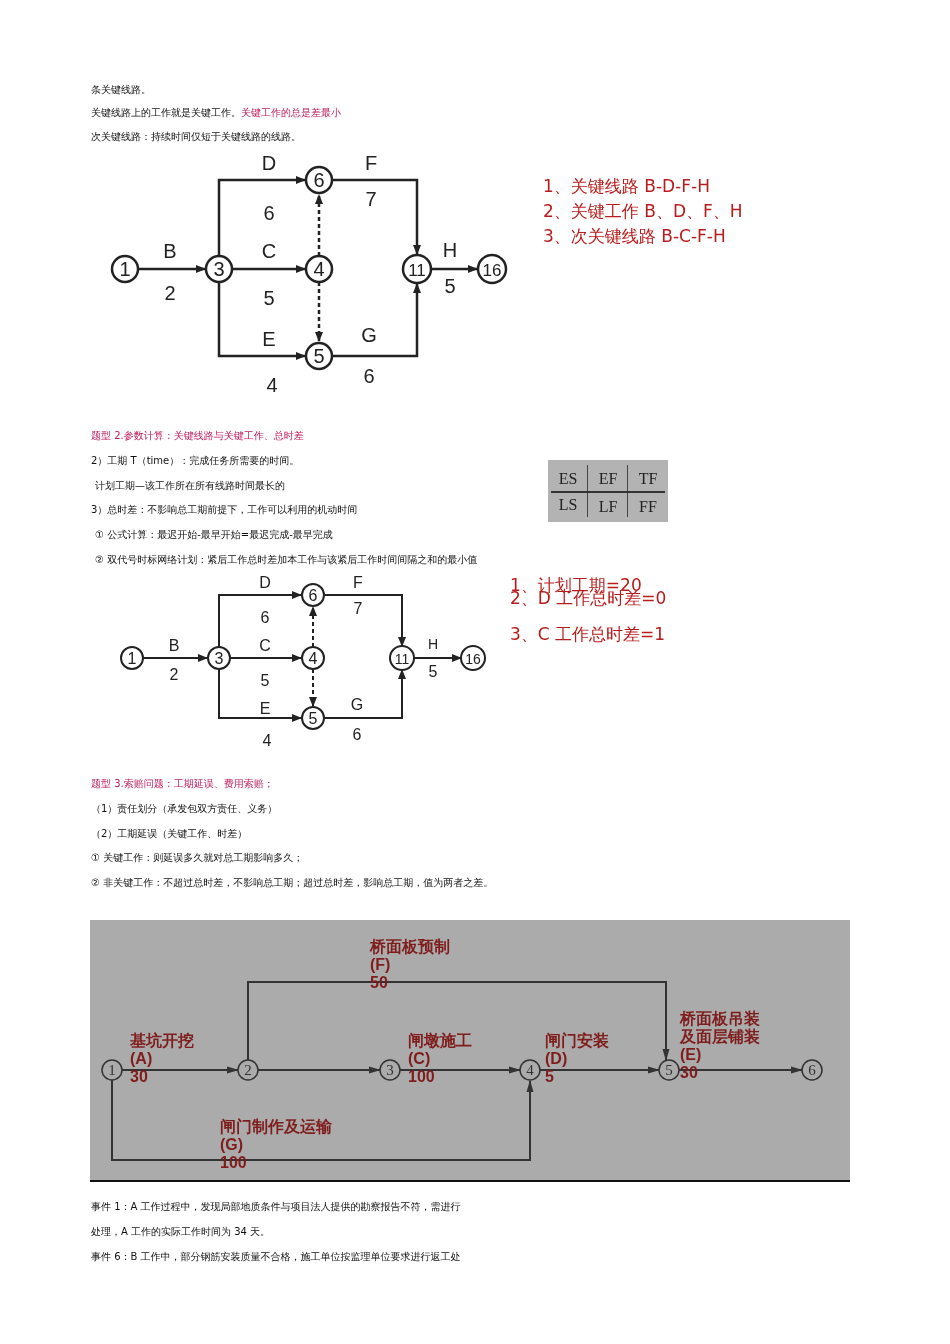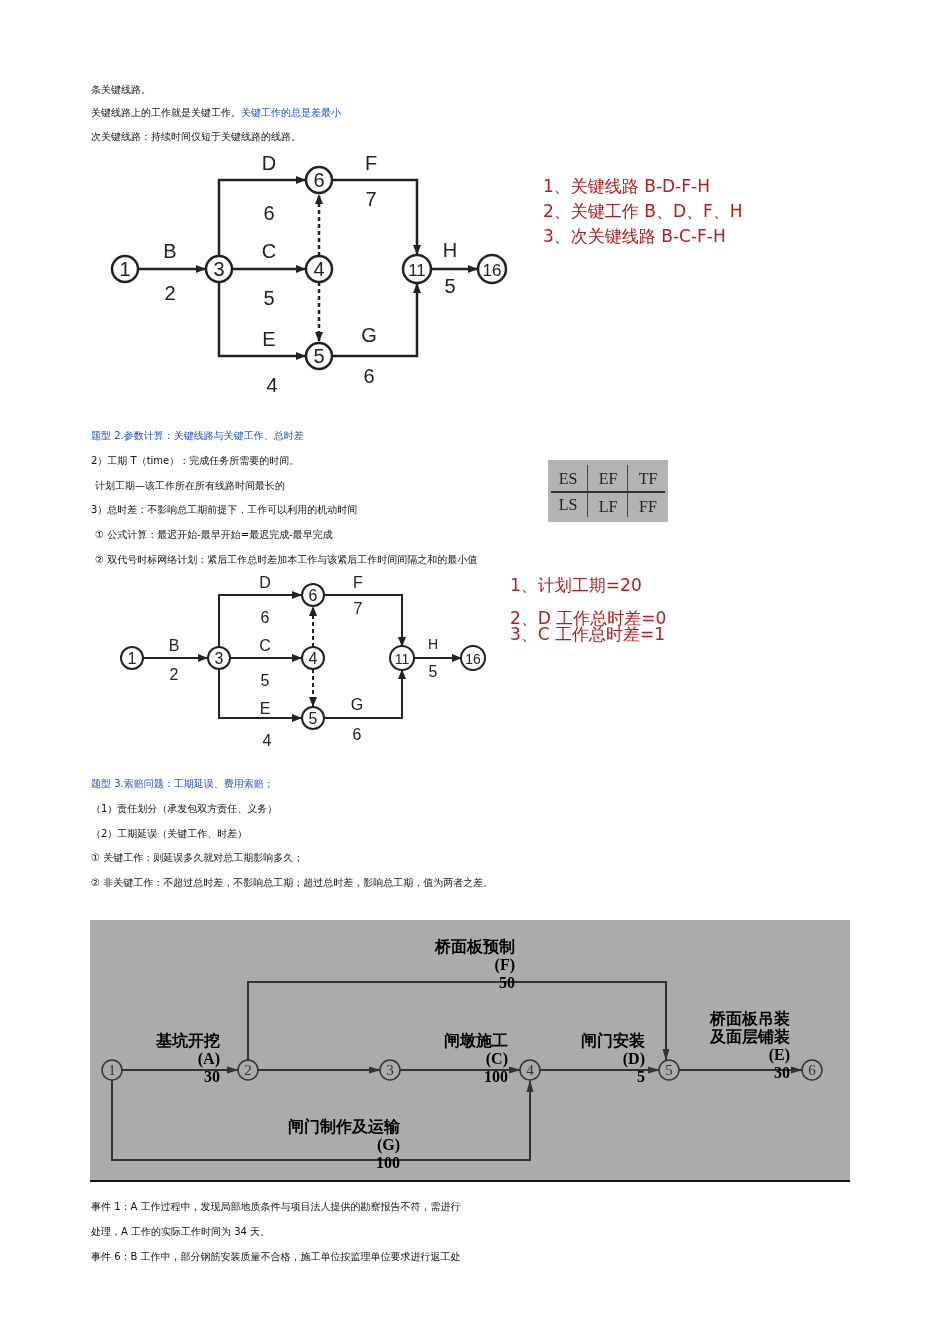--- a/index.html
+++ b/index.html
@@ -1,25 +1,25 @@
 <!DOCTYPE html>
 <html><head>
 <meta charset="utf-8">
 <style>
   html, body { margin: 0; padding: 0; background: #ffffff; }
   body { width: 950px; height: 1344px; position: relative; overflow: hidden;
          font-family: "DejaVu Sans", "Liberation Sans", sans-serif; color: #111; }
   .line { position: absolute; left: 91px; font-size: 10px; line-height: 20px; white-space: nowrap; }
-  .red { color: #1d4ed8; }
+  .red { color: #be185d; }
   .note { position: absolute; font-size: 17px; line-height: 25px; color: #b91c1c; white-space: nowrap; }
   svg { position: absolute; left: 0; top: 0; }
   .tf-box { position: absolute; left: 548px; top: 460px; width: 120px; height: 62px; background: #b3b3b3; }
   .tf-cell { position: absolute; font-family: "Liberation Serif", "DejaVu Serif", serif; font-size: 16px; color: #222; width: 40px; text-align: center; }
   .net-box { position: absolute; left: 90px; top: 920px; width: 760px; height: 260px; background: #ababab; border-bottom: 2px solid #111; }
-  .net-label { position: absolute; font-family: Liberation Serif, serif; font-weight: bold; color: #000000; font-size: 16px; text-align: right; line-height: 18px; white-space: nowrap; }
+  .net-label { position: absolute; font-family: Liberation Sans, sans-serif; font-weight: bold; color: #7f1d1d; font-size: 16px; text-align: left; line-height: 18px; white-space: nowrap; }
   .diag-label { font-family: "Liberation Sans", "DejaVu Sans", sans-serif; font-size: 20px; fill: #222; }
   .diag2-label { font-family: "Liberation Sans", "DejaVu Sans", sans-serif; font-size: 16px; fill: #222; }
 </style>
 </head>
 <body>
 
 <div class="line" style="top:80px">条关键线路。</div>
 <div class="line" style="top:103px">
   <span>关键线路上的工作就是关键工作。</span><span class="red">关键工作的总是差最小</span>
 </div>
@@ -149,21 +149,21 @@
   <div style="position:absolute; left:3px; top:31px; width:114px; height:2px; background:#333;"></div>
   <div class="tf-cell" style="left:0; top:10px">ES</div>
   <div class="tf-cell" style="left:40px; top:10px">EF</div>
   <div class="tf-cell" style="left:80px; top:10px">TF</div>
   <div class="tf-cell" style="left:0; top:36px">LS</div>
   <div class="tf-cell" style="left:40px; top:38px">LF</div>
   <div class="tf-cell" style="left:80px; top:38px">FF</div>
 </div>
 
 <div class="note" style="left:510px; top:573px">1、计划工期=20</div>
-<div class="note" style="left:510px; top:606px">2、D 工作总时差=0</div>
+<div class="note" style="left:510px; top:586px">2、D 工作总时差=0</div>
 <div class="note" style="left:510px; top:622px">3、C 工作总时差=1</div>
 
 <div class="line red" style="top:774px">题型 3.索赔问题：工期延误、费用索赔；</div>
 <div class="line" style="top:799px">（1）责任划分（承发包双方责任、义务）</div>
 <div class="line" style="top:824px">（2）工期延误（关键工作、时差）</div>
 <div class="line" style="top:848px">① 关键工作：则延误多久就对总工期影响多久；</div>
 <div class="line" style="top:873px">② 非关键工作：不超过总时差，不影响总工期；超过总时差，影响总工期，值为两者之差。</div>
 
 <div class="net-box">
   <svg width="760" height="260" style="left:0; top:0;">

